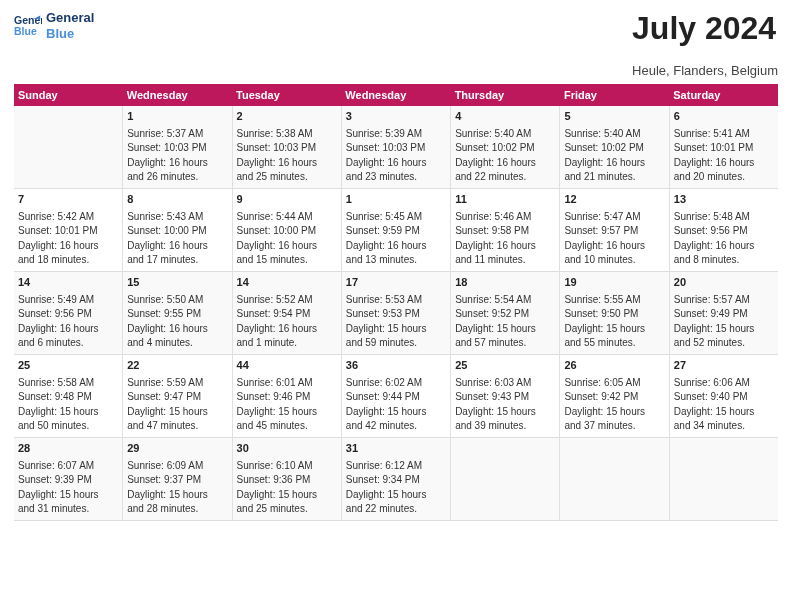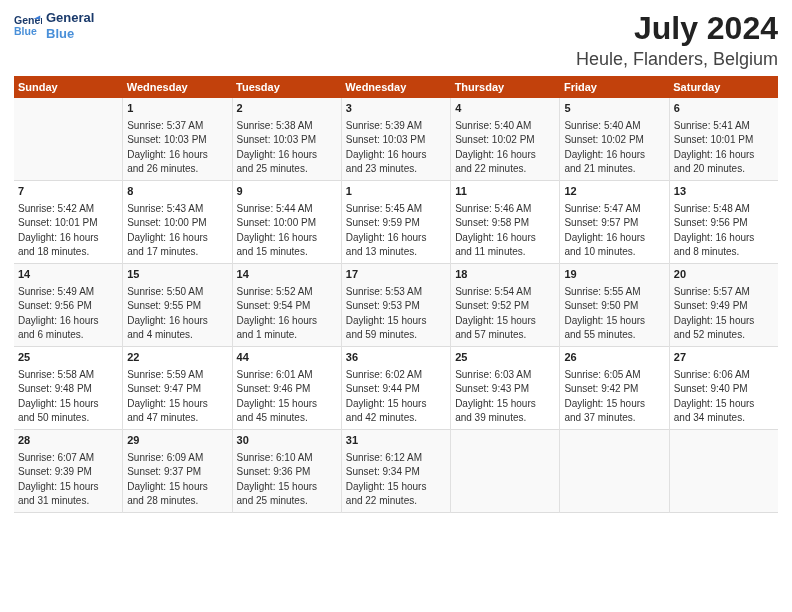--- a/index.html
+++ b/index.html
@@ -30,39 +30,39 @@
       font-size: 13px;
       font-weight: bold;
       color: #1a3a6b;
       line-height: 1.2;
     }
     .logo-icon {
       width: 28px;
       height: 28px;
     }
     .title-block {
-      text-align: right;
+      text-align: left;
     }
     .main-title {
       font-size: 32px;
       font-weight: bold;
       color: #222;
     }
     .subtitle {
-      font-size: 18px;
+      font-size: 13px;
       color: #444;
-      margin-top: 2px;
+      margin-top: 16px;
     }
     table {
       width: 100%;
       border-collapse: collapse;
       font-size: 9.5px;
     }
     thead tr th {
-      background-color: #c2410c;
+      background-color: #be185d;
       color: #fff;
       padding: 5px 4px;
       text-align: left;
       font-size: 11px;
       font-weight: bold;
     }
     tbody tr {
       border-bottom: 1px solid #ddd;
     }
     tbody tr:nth-child(odd) {

